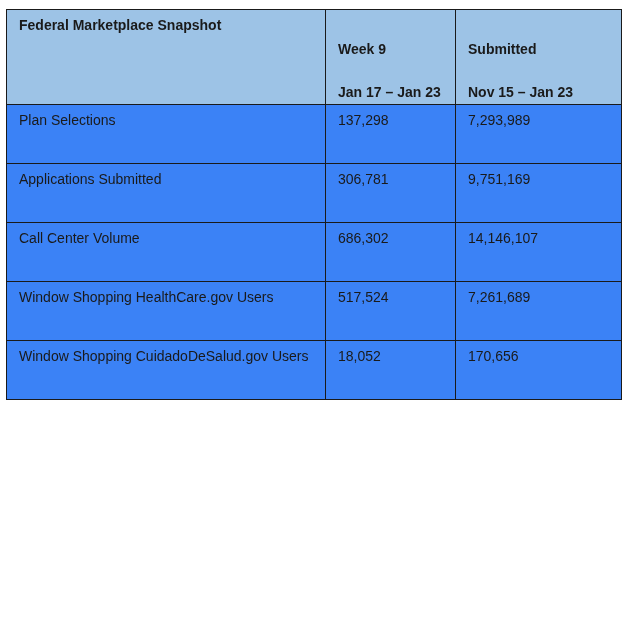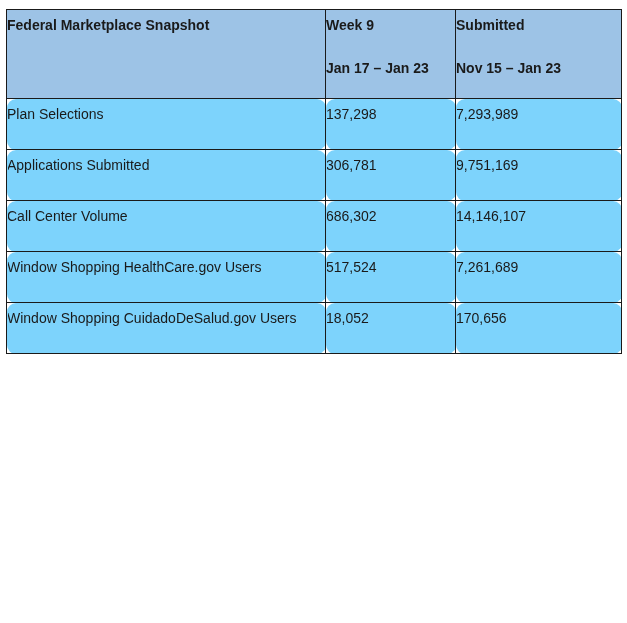--- a/index.html
+++ b/index.html
@@ -27,42 +27,42 @@
     line-height: 1.15;
   }
   table.snapshot col.c1 { width: 319px; }
   table.snapshot col.c2 { width: 130px; }
   table.snapshot col.c3 { width: 166px; }
   table.snapshot th,
   table.snapshot td {
     border: 1.5px solid #1a1a1a;
     vertical-align: top;
     text-align: left;
-    padding: 7px 4px 4px 0;
+    padding: 7px 4px 4px 12px;
     overflow: hidden;
     white-space: nowrap;
   }
   table.snapshot thead th {
     background: #9dc3e6;
     font-weight: bold;
     height: 89px;
     box-sizing: border-box;
   }
   th.title-cell {
     padding-top: 29px;
   }
   .hdr-line1 {
     margin-bottom: 27px;
+    margin-top: 24px;
   }
   table.snapshot tbody td {
-    height: 51px;
+    height: 59px;
     box-sizing: border-box;
-    background: #7dd3fc;
+    background: #3b82f6;
     font-weight: normal;
-    border-radius: 9px;
   }
 </style>
 </head>
 <body>
 
 <div class="page">
   <table class="snapshot">
     <colgroup>
       <col class="c1">
         <col class="c2">

